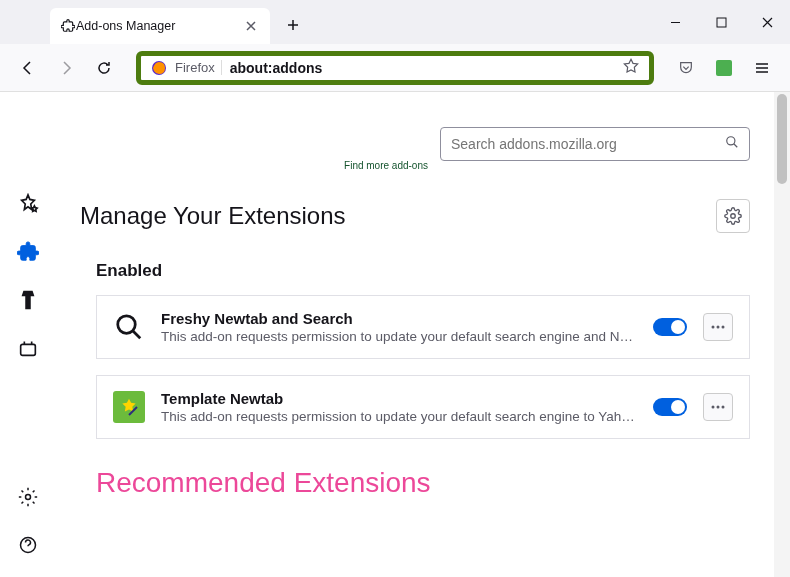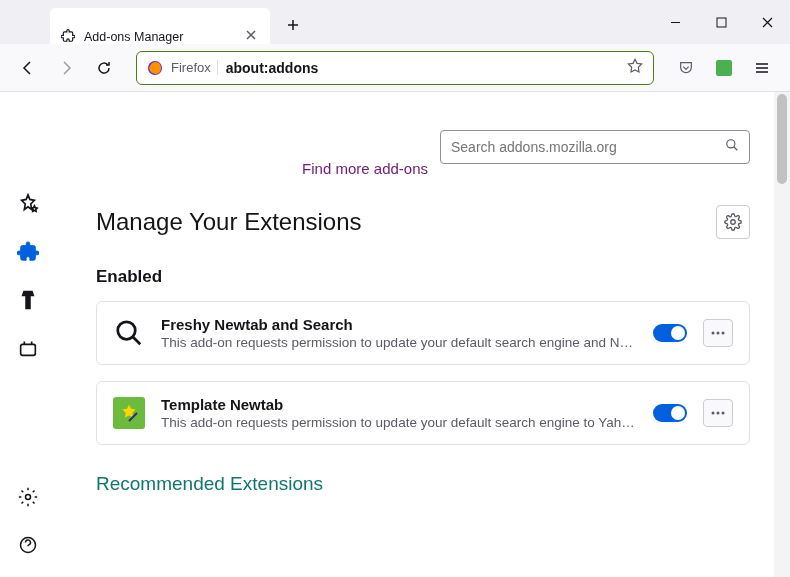--- a/index.html
+++ b/index.html
@@ -1,67 +1,67 @@
 <!DOCTYPE html>
 <html><head>
 <meta charset="utf-8">
 <style>
 * { margin: 0; padding: 0; box-sizing: border-box; font-family: "Segoe UI", Arial, sans-serif; }
 body { width: 790px; height: 577px; background: #fff; position: relative; overflow: hidden; }
 
 
 .titlebar { height: 44px; background: #f0f0f4; display: flex; align-items: flex-end; }
-.tab { margin-left: 50px; height: 36px; background: #fff; border-radius: 6px 6px 0 0; display: flex; align-items: flex-end; padding: 0 10px; gap: 8px; min-width: 220px; }
+.tab { margin-left: 50px; height: 36px; background: #fff; border-radius: 6px 6px 0 0; display: flex; align-items: center; padding: 0 10px; min-width: 220px; }
 .tab-icon { width: 16px; height: 16px; display: flex; align-items: center; justify-content: center; }
 .tab-title { font-size: 12.5px; color: #15141a; }
 .tab-close { width: 18px; height: 18px; display: flex; align-items: center; justify-content: center; margin-left: auto; cursor: pointer; }
 .newtab { width: 30px; height: 30px; display: flex; align-items: center; justify-content: center; margin-left: 8px; margin-bottom: 4px; cursor: pointer; border-radius: 4px; }
 .wincontrols { margin-left: auto; display: flex; height: 44px; }
 .winbtn { width: 46px; display: flex; align-items: center; justify-content: center; cursor: pointer; }
 
 
 .toolbar { height: 48px; background: #f9f9fb; border-bottom: 1px solid #e0e0e0; display: flex; align-items: center; padding: 0 12px; gap: 6px; }
 .tbtn { width: 32px; height: 32px; display: flex; align-items: center; justify-content: center; border-radius: 4px; cursor: pointer; }
-.urlbar { flex: 1; height: 34px; background: #fff; border: 1px solid #4d7c0f; border-radius: 6px; display: flex; align-items: center; padding: 0 10px; gap: 8px; margin: 0 10px; }
+.urlbar { flex: 1; height: 34px; background: #fff; border: 5px solid #4d7c0f; border-radius: 6px; display: flex; align-items: center; padding: 0 10px; gap: 8px; margin: 0 10px; }
 .urlbar-icon { width: 16px; height: 16px; }
 .url-identity { font-size: 13px; color: #5b5b66; padding-right: 6px; border-right: 1px solid #ddd; }
 .url-text { font-size: 14px; color: #15141a; flex: 1; font-weight: bold; }
 .ext-icon { width: 16px; height: 16px; background: #4caf50; border-radius: 2px; }
 .hamburger { width: 32px; height: 32px; display: flex; align-items: center; justify-content: center; cursor: pointer; }
 
 
 .content { display: flex; height: calc(577px - 92px); position: relative; }
 .scrollbar-track { width: 16px; background: #f4f4f4; position: absolute; right: 0; top: 0; bottom: 0; }
 .scrollbar-thumb { width: 10px; margin: 2px auto; height: 90px; background: #c1c1c1; border-radius: 5px; }
 
 
 .catbar { width: 56px; display: flex; flex-direction: column; align-items: center; padding-top: 96px; gap: 16px; }
 .catbtn { width: 32px; height: 32px; display: flex; align-items: center; justify-content: center; border-radius: 4px; cursor: pointer; }
 .catbtn.active svg { stroke: #0060df; fill: #0060df; }
 .catspacer { flex: 1; }
 
 
 .main { flex: 1; padding: 24px 40px 0 8px; overflow: hidden; }
 .findrow { display: flex; justify-content: flex-end; align-items: center; gap: 12px; margin-bottom: 28px; }
-.findlabel { font-size: 15px; color: #701a75; margin-top: 44px; }
+.findlabel { font-size: 10px; color: #14532d; margin-top: 44px; }
 .searchbox { width: 310px; height: 34px; border: 1px solid #8f8f9d; border-radius: 4px; display: flex; align-items: center; padding: 8px 10px; }
 .searchinput { border: none; outline: none; flex: 1; font-size: 14px; color: #5b5b66; background: transparent; }
-.heading-row { display: flex; align-items: center; margin-bottom: 28px; margin-left: 32px; }
+.heading-row { display: flex; align-items: center; margin-bottom: 28px; margin-left: 16px; }
 .heading { font-size: 24px; font-weight: 400; color: #15141a; flex: 1; }
 .gear-heading { width: 34px; height: 34px; border: 1px solid #ccc; border-radius: 4px; display: flex; align-items: center; justify-content: center; cursor: pointer; }
 .section-title { font-size: 17px; font-weight: 700; color: #15141a; margin-left: 32px; margin-bottom: 14px; }
-.card { margin-left: 32px; border: 1px solid #e0e0e6; border-radius: 6px; padding: 14px 16px; display: flex; align-items: center; gap: 16px; margin-bottom: 16px; background: #fff; }
+.card { margin-left: 32px; border: 1px solid #e0e0e6; border-radius: 0; padding: 14px 16px; display: flex; align-items: center; gap: 16px; margin-bottom: 16px; background: #fff; }
 .card-icon { width: 32px; height: 32px; flex-shrink: 0; display: flex; align-items: center; justify-content: center; }
 .card-body { flex: 1; min-width: 0; }
 .card-title { font-size: 15px; font-weight: 600; color: #15141a; margin-bottom: 2px; }
 .card-desc { font-size: 13.5px; color: #5b5b66; white-space: nowrap; overflow: hidden; text-overflow: ellipsis; }
 .toggle { width: 34px; height: 18px; background: #0060df; border-radius: 10px; position: relative; cursor: pointer; flex-shrink: 0; }
 .toggle::after { content: ""; position: absolute; right: 2px; top: 2px; width: 14px; height: 14px; background: #fff; border-radius: 50%; }
 .more-btn { width: 30px; height: 28px; border: 1px solid #ccc; border-radius: 4px; display: flex; align-items: center; justify-content: center; cursor: pointer; flex-shrink: 0; background: #f9f9fb; }
-.rec-heading { font-size: 19px; font-weight: 400; color: #0f766e; margin-left: 32px; margin-top: 28px; }
+.rec-heading { font-size: 28px; font-weight: 400; color: #ec4899; margin-left: 32px; margin-top: 28px; }
 
 .template-icon { width: 32px; height: 32px; background: #6cbb3c; border-radius: 3px; display: flex; align-items: center; justify-content: center; }
 </style>
 </head>
 <body>
 
 <div class="titlebar">
   <div class="tab">
     <span class="tab-icon">
       <svg width="14" height="14" viewBox="0 0 24 24" fill="none" stroke="#15141a" stroke-width="2">

